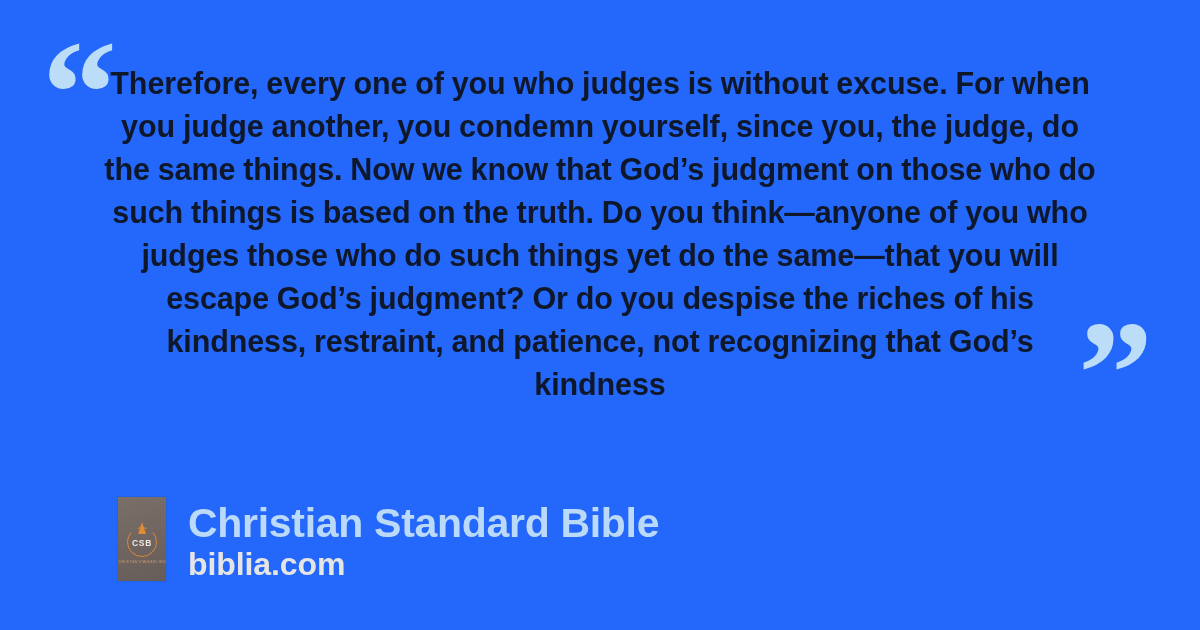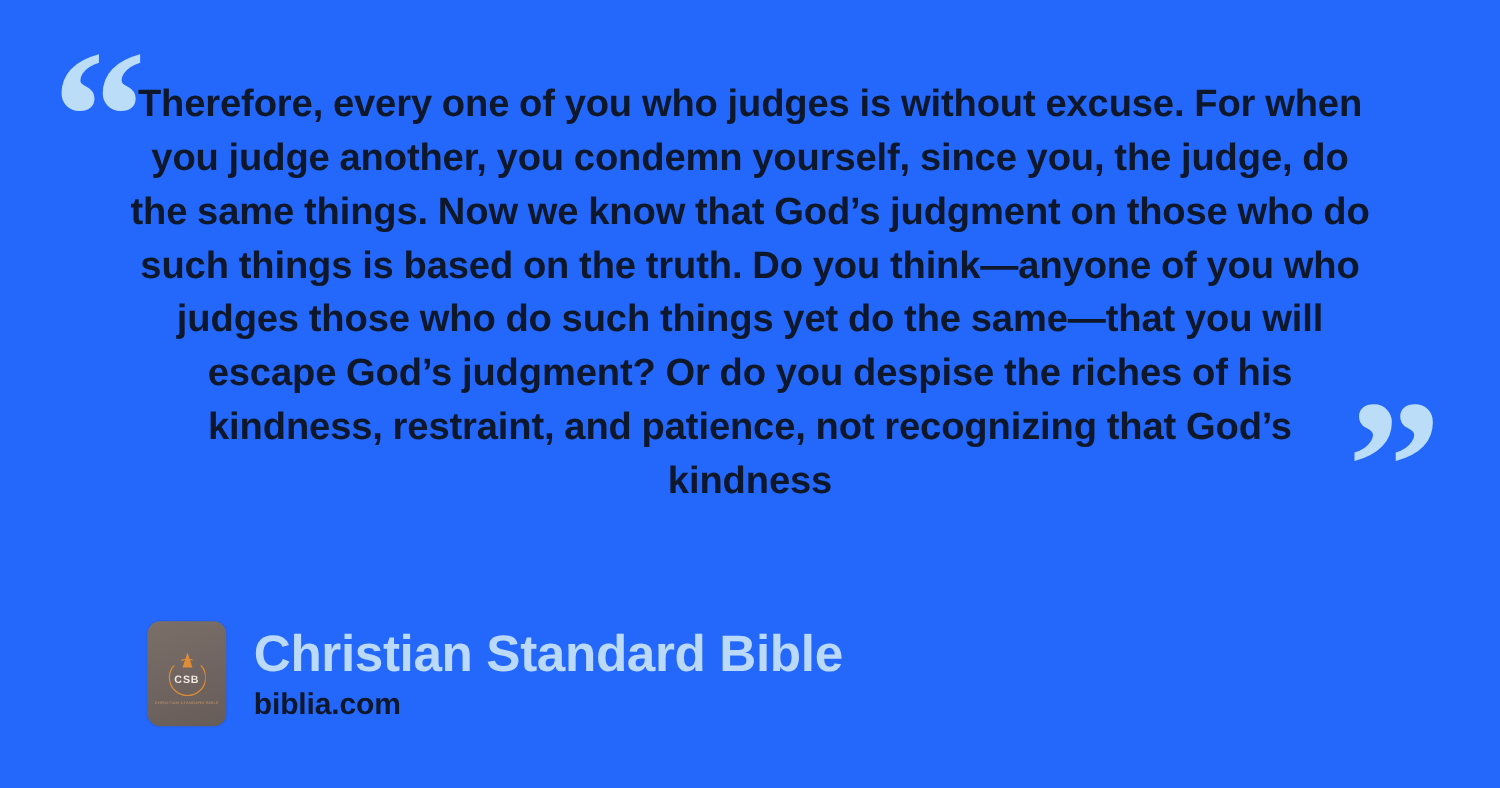--- a/index.html
+++ b/index.html
@@ -63,24 +63,24 @@
     position: absolute;
     left: 118px;
     top: 497px;
     display: flex;
     align-items: flex-start;
   }
 
   
   #book-cover {
     position: relative;
-    width: 63px;
+    width: 48px;
     height: 84px;
     background: linear-gradient(160deg, #7b6f68 0%, #6f6460 55%, #665c58 100%);
-    border-radius: 10px;
+    border-radius: 0;
     flex: 0 0 auto;
     overflow: hidden;
     box-shadow: 0 0 0 1px rgba(0,0,0,0.06);
   }
   #book-emblem {
     position: absolute;
     left: 50%;
     top: 30px;
     transform: translateX(-50%);
     width: 30px;
@@ -137,24 +137,24 @@
   }
   #footer-title {
     color: #bbd9f8;
     font-family: "Liberation Sans", sans-serif;
     font-weight: bold;
     font-size: 41px;
     line-height: 46px;
     letter-spacing: -0.3px;
   }
   #footer-url {
-    color: #0f172a;
+    color: #e5e5e5;
     font-family: "Liberation Sans", sans-serif;
     font-weight: bold;
-    font-size: 24px;
+    font-size: 32px;
     line-height: 30px;
     margin-top: 3px;
     letter-spacing: -0.1px;
   }
 </style>
 </head>
 <body>
 
 <div id="card">
 

